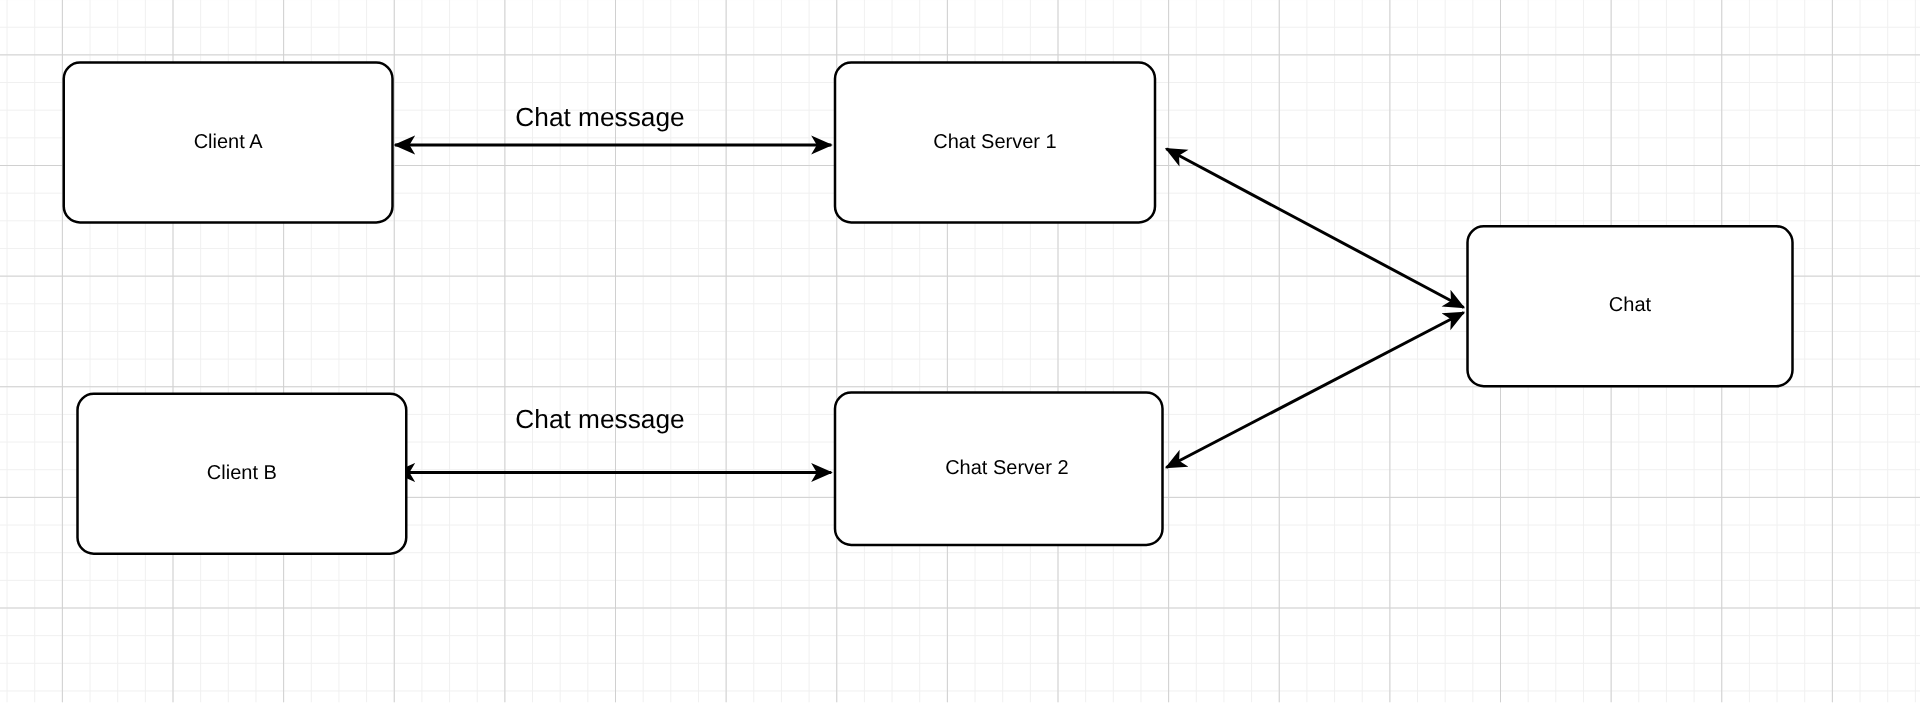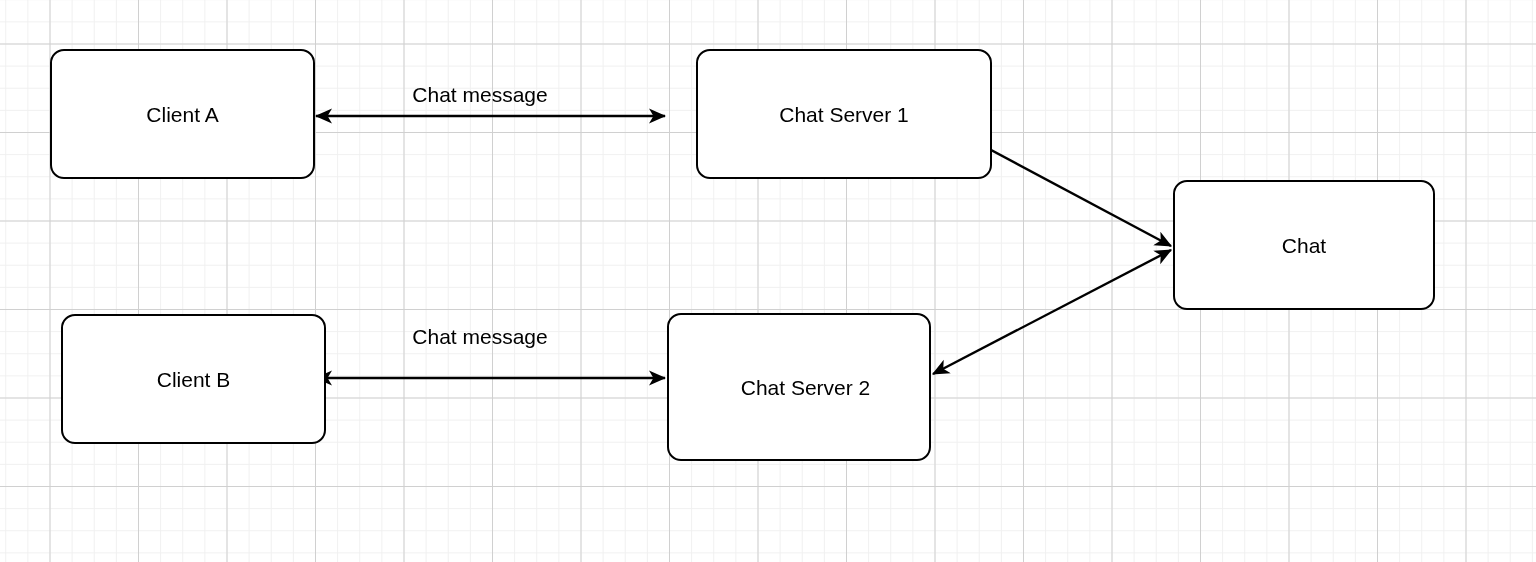--- a/index.html
+++ b/index.html
@@ -43,21 +43,21 @@
     box-sizing: border-box;
     background: #ffffff;
     border: 2.2px solid #000000;
     border-radius: 14px;
     display: flex;
     align-items: center;
     justify-content: center;
   }
   .node-label {
     font-family: "Liberation Sans", sans-serif;
-    font-size: 21px;
+    font-size: 16px;
     color: #000000;
     line-height: 1;
     white-space: nowrap;
   }
   .edge-label {
     position: absolute;
     font-family: "Liberation Sans", sans-serif;
     font-size: 21px;
     color: #000000;
     line-height: 1;
@@ -92,25 +92,25 @@
   </svg>
 
   <div class="node" style="left:50px; top:49px; width:265px; height:130px;">
     <span class="node-label">Client A</span>
   </div>
 
   <div class="node" style="left:61px; top:314px; width:265px; height:130px;">
     <span class="node-label">Client B</span>
   </div>
 
-  <div class="node" style="left:667px; top:49px; width:296px; height:130px;margin-left:29px;">
+  <div class="node" style="left:667px; top:49px; width:258px; height:130px;">
     <span class="node-label">Chat Server 1</span>
   </div>
 
-  <div class="node" style="left:667px; top:313px; width:264px; height:148px;padding-left:13px;">
+  <div class="node" style="left:667px; top:313px; width:264px; height:124px;padding-left:13px;">
     <span class="node-label">Chat Server 2</span>
   </div>
 
   <div class="node" style="left:1173px; top:180px; width:262px; height:130px;">
     <span class="node-label">Chat</span>
   </div>
 
   <div class="edge-label" style="left:480px; top:94px;">Chat message</div>
 
   <div class="edge-label" style="left:480px; top:336px;">Chat message</div>

